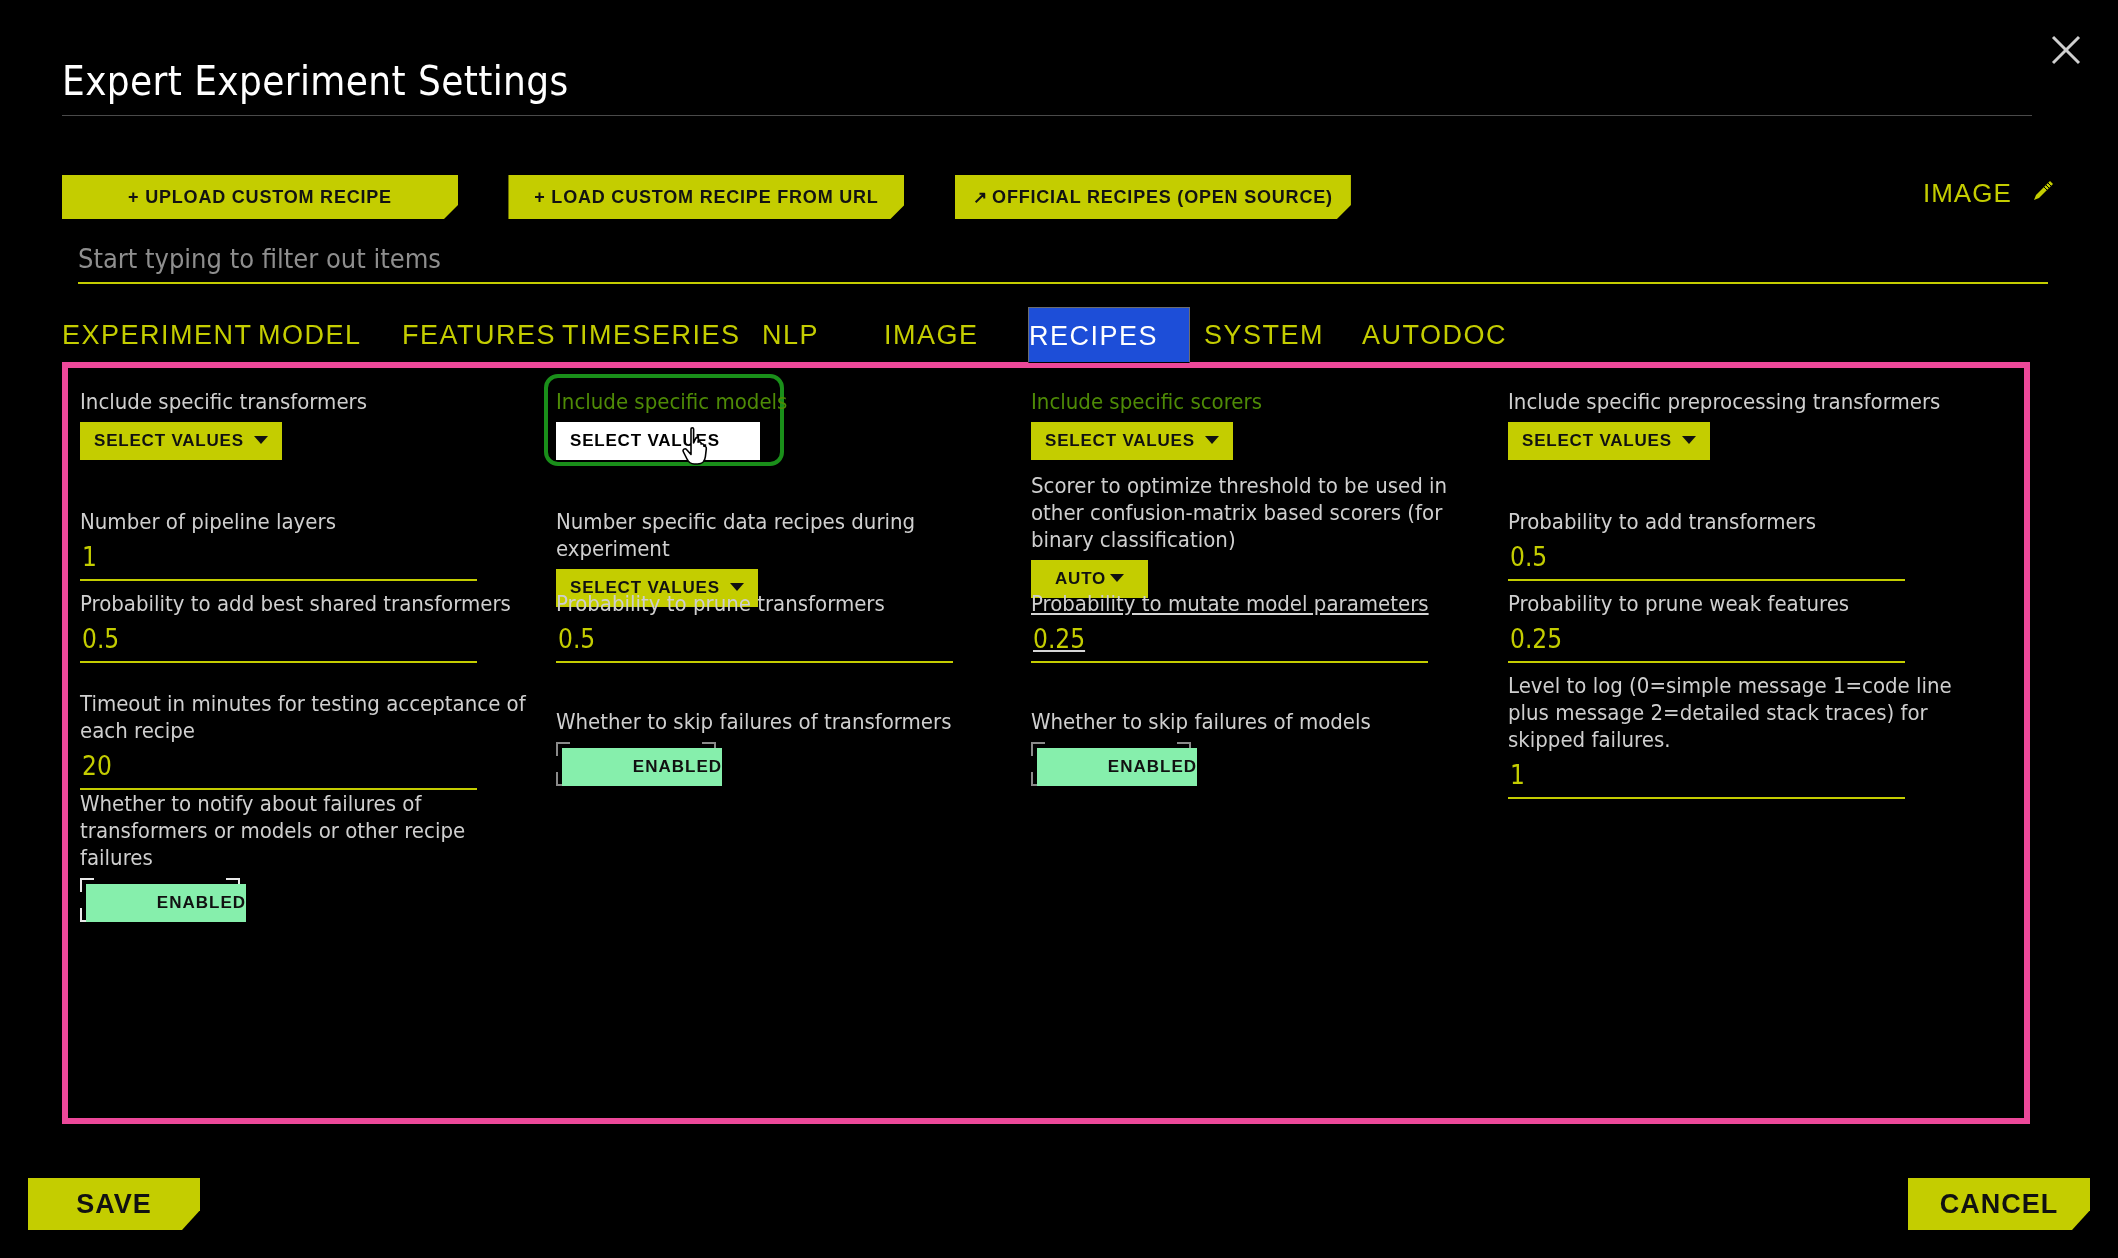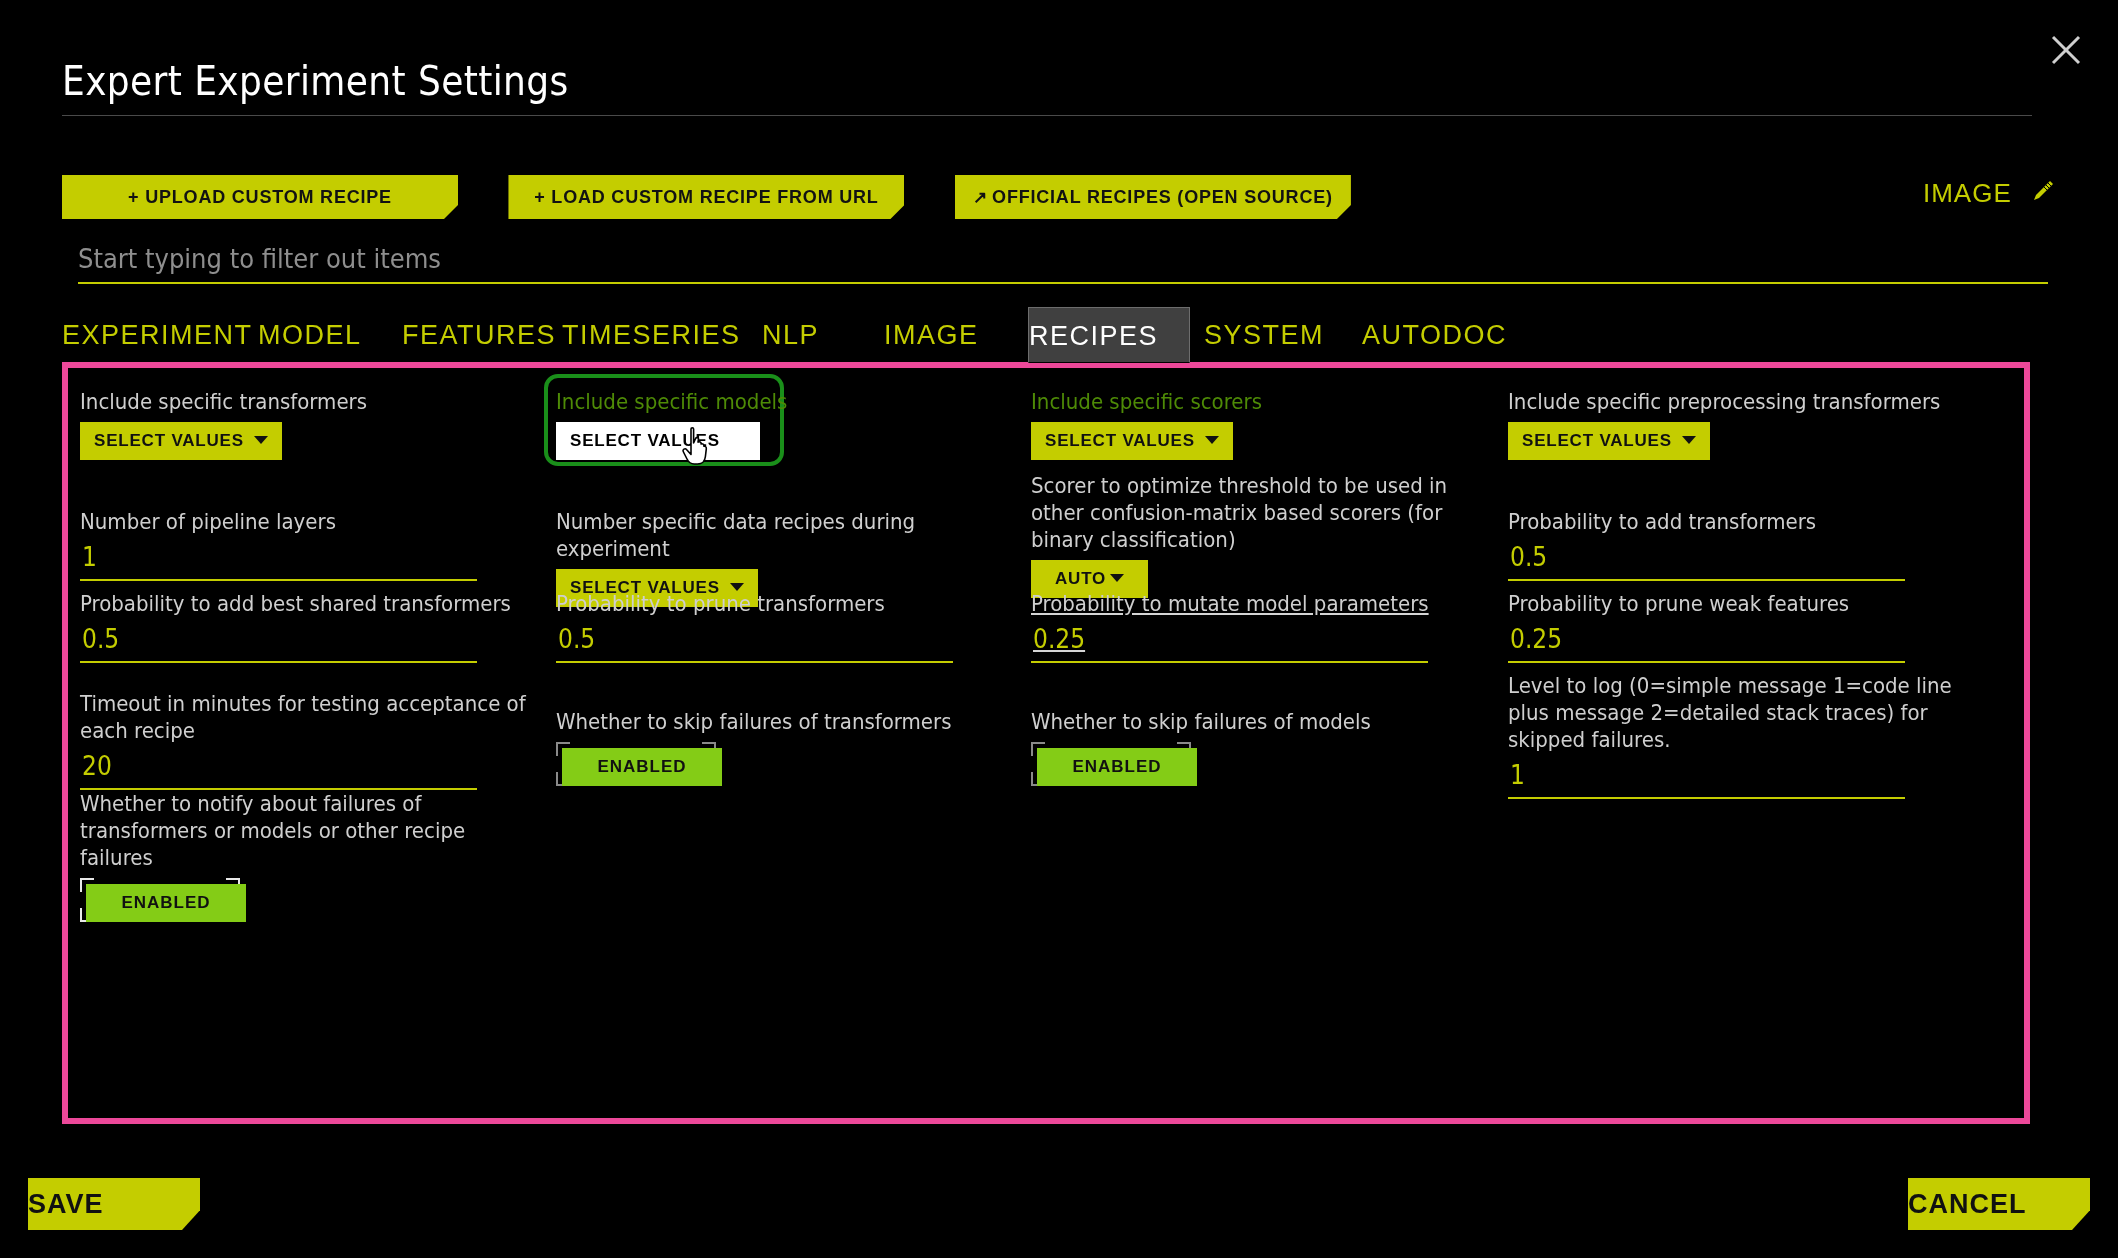--- a/index.html
+++ b/index.html
@@ -121,21 +121,21 @@
     text-align: left;
     cursor: pointer;
     font-family: "Liberation Sans", sans-serif;
     font-stretch: condensed;
     box-sizing: border-box;
   }
   .tab.active {
     color: #ffffff;
     border: 1px solid #6d6d6d;
     border-bottom: 1px solid #000;
-    background: #404040;
+    background: #1d4ed8;
     z-index: 3;
   }
 
   
   .panel {
     position: absolute;
     left: 62px; top: 362px;
     width: 1968px; height: 762px;
     border: 6px solid #ec4899;
     box-sizing: border-box;
@@ -215,25 +215,25 @@
     border-color: #8a8a8a; border-style: solid; border-width: 0;
   }
   .toggle-frame i.tl { left:0; top:0; border-left-width:2px; border-top-width:2px; }
   .toggle-frame i.tr { right:0; top:0; border-right-width:2px; border-top-width:2px; }
   .toggle-frame i.bl { left:0; bottom:0; border-left-width:2px; border-bottom-width:2px; }
   .toggle-frame i.br { right:0; bottom:0; border-right-width:2px; border-bottom-width:2px; }
   .toggle-frame.white i { border-color: #e8e8e8; }
   .toggle-btn {
     position: relative;
     display: block;
-    background: #84cc16;
+    background: #86efac;
     color: #111;
     width: 160px; height: 38px;
     line-height: 38px;
-    text-align: center;
+    text-align: right;
     font-size: 17px;
     font-weight: bold;
     letter-spacing: 1px;
     cursor: pointer;
     font-family: "Liberation Sans", sans-serif;
     font-stretch: condensed;
   }
 
   
   .hl-group {
@@ -256,21 +256,21 @@
   }
 
   
   .footer-btn {
     position: absolute;
     bottom: 28px;
     background: #c4cd00;
     color: #111;
     height: 52px;
     line-height: 52px;
-    text-align: left;
+    text-align: center;
     font-size: 27px;
     font-weight: bold;
     letter-spacing: 1px;
     cursor: pointer;
     font-family: "Liberation Sans", sans-serif;
     font-stretch: condensed;
     -webkit-clip-path: polygon(0 0, 100% 0, 100% 62%, calc(100% - 18px) 100%, 0 100%);
     clip-path: polygon(0 0, 100% 0, 100% 62%, calc(100% - 18px) 100%, 0 100%);
   }
   #save-button   { left: 28px;  width: 172px; }

